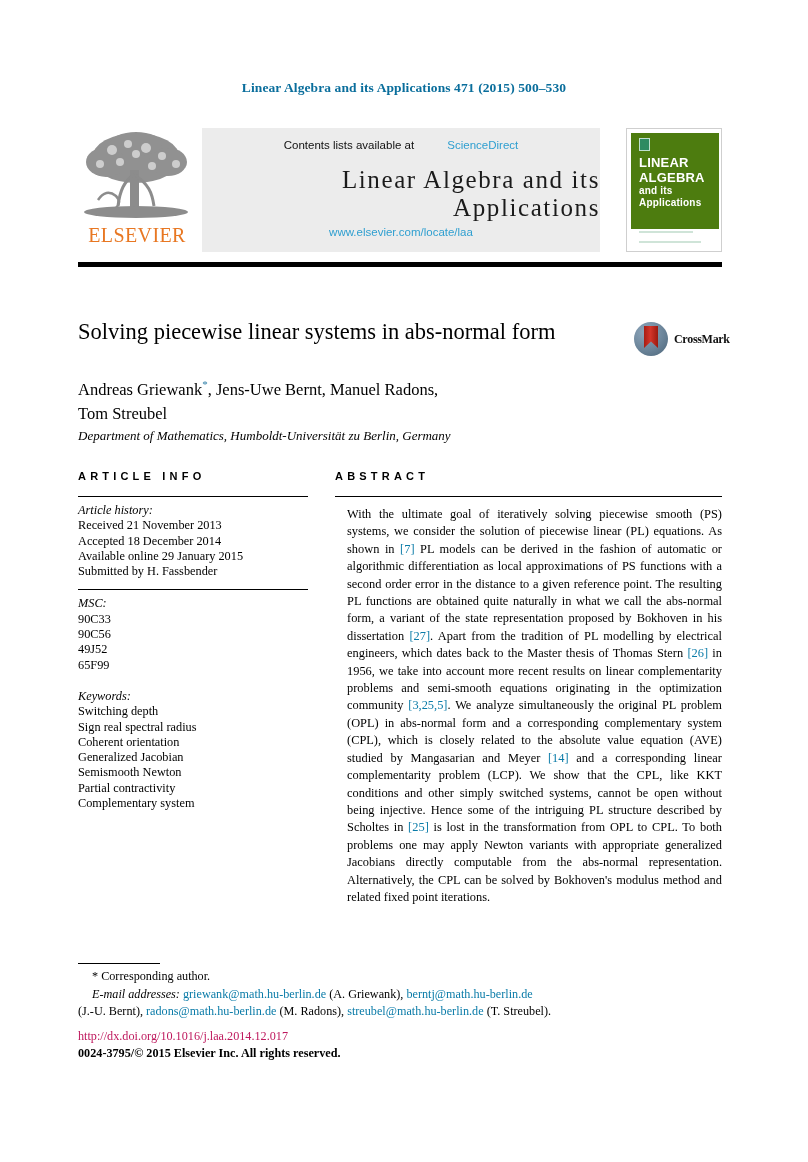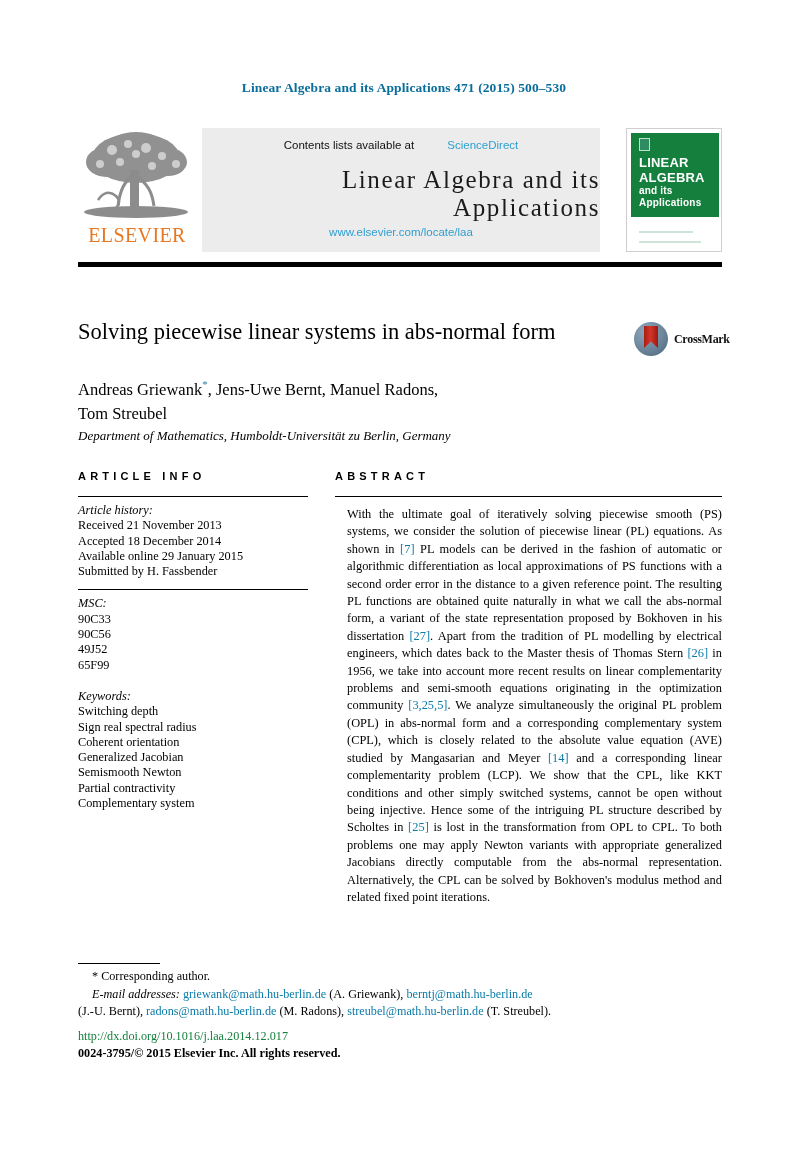--- a/index.html
+++ b/index.html
@@ -112,22 +112,22 @@
     top: 0px;
     width: 96px;
     height: 124px;
     background: #ffffff;
     border: 1px solid #cfcfcf;
     box-sizing: border-box;
   }
   .cover-inner {
     position: absolute;
     left: 4px; top: 4px;
-    width: 88px; height: 84px;
-    background: #15803d;
+    width: 88px; height: 96px;
+    background: #4d7c0f;
   }
   .cover-mark {
     position: absolute;
     left: 8px; top: 5px;
     width: 11px; height: 13px;
     background: #2e8b62;
     border: 1px solid #bfe0ce;
     box-sizing: border-box;
   }
   .cover-t1, .cover-t2 {
@@ -311,21 +311,21 @@
     color: #0a7ba8;
     text-decoration: none;
   }
   .doi {
     position: absolute;
     left: 78px;
     top: 1028px;
     width: 650px;
     font-size: 12.2px;
     line-height: 17.6px;
-    color: #15803d;
+    color: #be185d;
   }
   .copyright {
     position: absolute;
     left: 78px;
     top: 1045px;
     width: 650px;
     font-size: 12.2px;
     line-height: 17.6px;
     color: #000;
     font-weight: bold;

